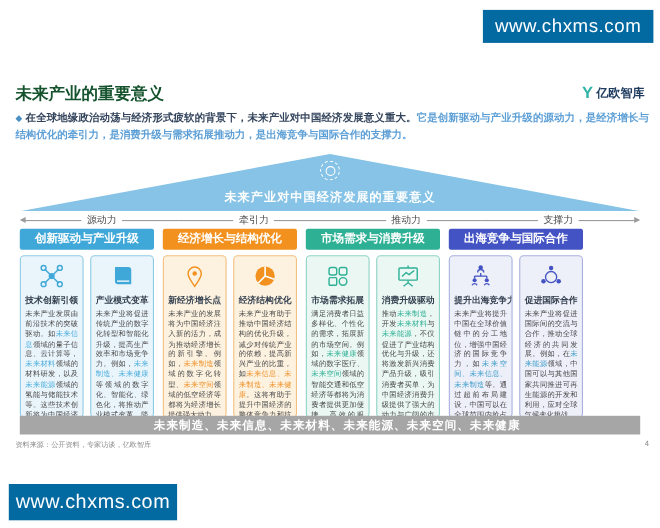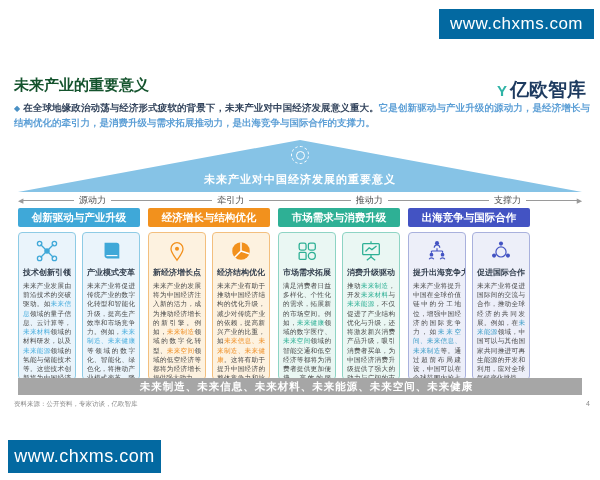--- a/index.html
+++ b/index.html
@@ -10,21 +10,21 @@
 
   
   .wm-box { position:absolute; background:#0369a1; color:#ffffff; display:flex; align-items:center; justify-content:center; font-size:18px; letter-spacing:.5px; }
   .wm-top { left:439px; top:9px; width:155px; height:30px; font-size:17px; }
   .wm-bottom { left:8px; top:440px; width:153px; height:33px; }
 
   
   .page-title { position:absolute; left:14px; top:76px; font-size:15px; font-weight:bold; color:#14532d; }
   .logo { position:absolute; right:14px; top:77px; display:flex; align-items:center; gap:3px; }
   .logo-mark { color:#2fb3a6; font-size:15px; font-weight:bold; line-height:1; }
-  .logo-text { font-size:19px; font-weight:bold; color:#1d3a5f; }
+  .logo-text { font-size:11px; font-weight:bold; color:#1d3a5f; }
 
   
   .intro { position:absolute; left:14px; top:101px; width:576px; font-size:9.5px; line-height:1.55; text-align:justify; }
   .intro .bullet { color:#4a90c4; font-size:8px; margin-right:3px; }
   .intro .dark { color:#33445c; font-weight:bold; }
   .intro .blue { color:#5c9fd6; font-weight:bold; }
 
   
   .roof { position:absolute; left:18px; top:140px; width:564px; height:52px; background:#86c3e6; clip-path:polygon(50% 0, 100% 100%, 0 100%); }
   .roof-icon { position:absolute; left:50%; top:6px; transform:translateX(-50%); width:18px; height:18px; border:1.2px dashed #ffffff; border-radius:50%; display:flex; align-items:center; justify-content:center; }

